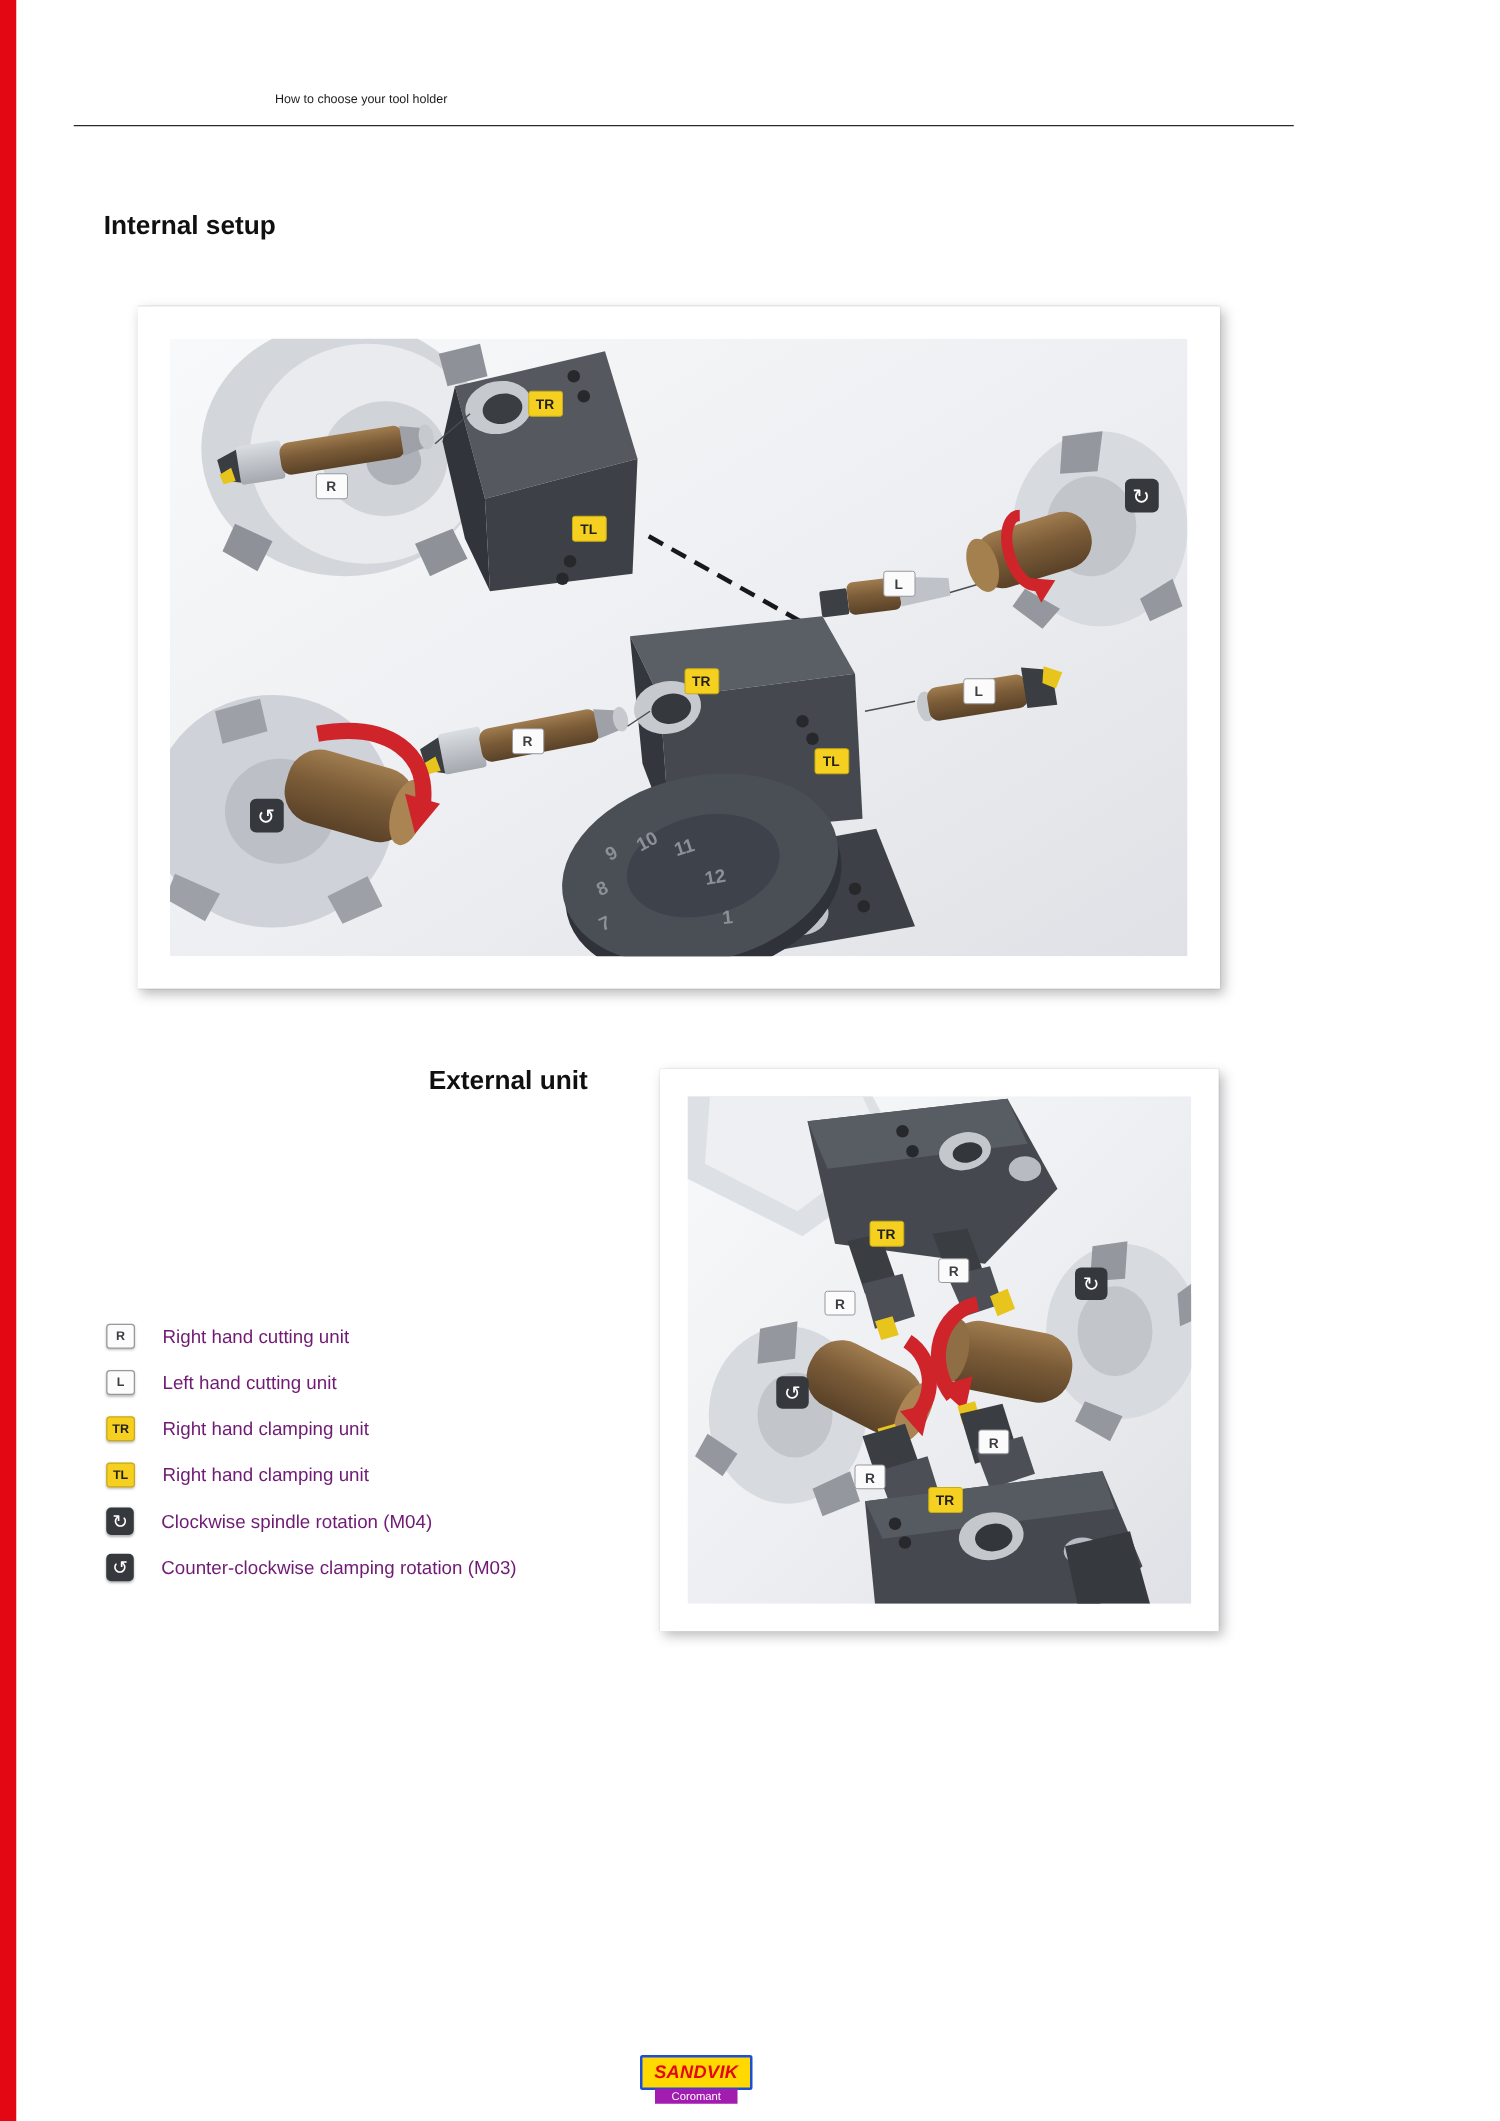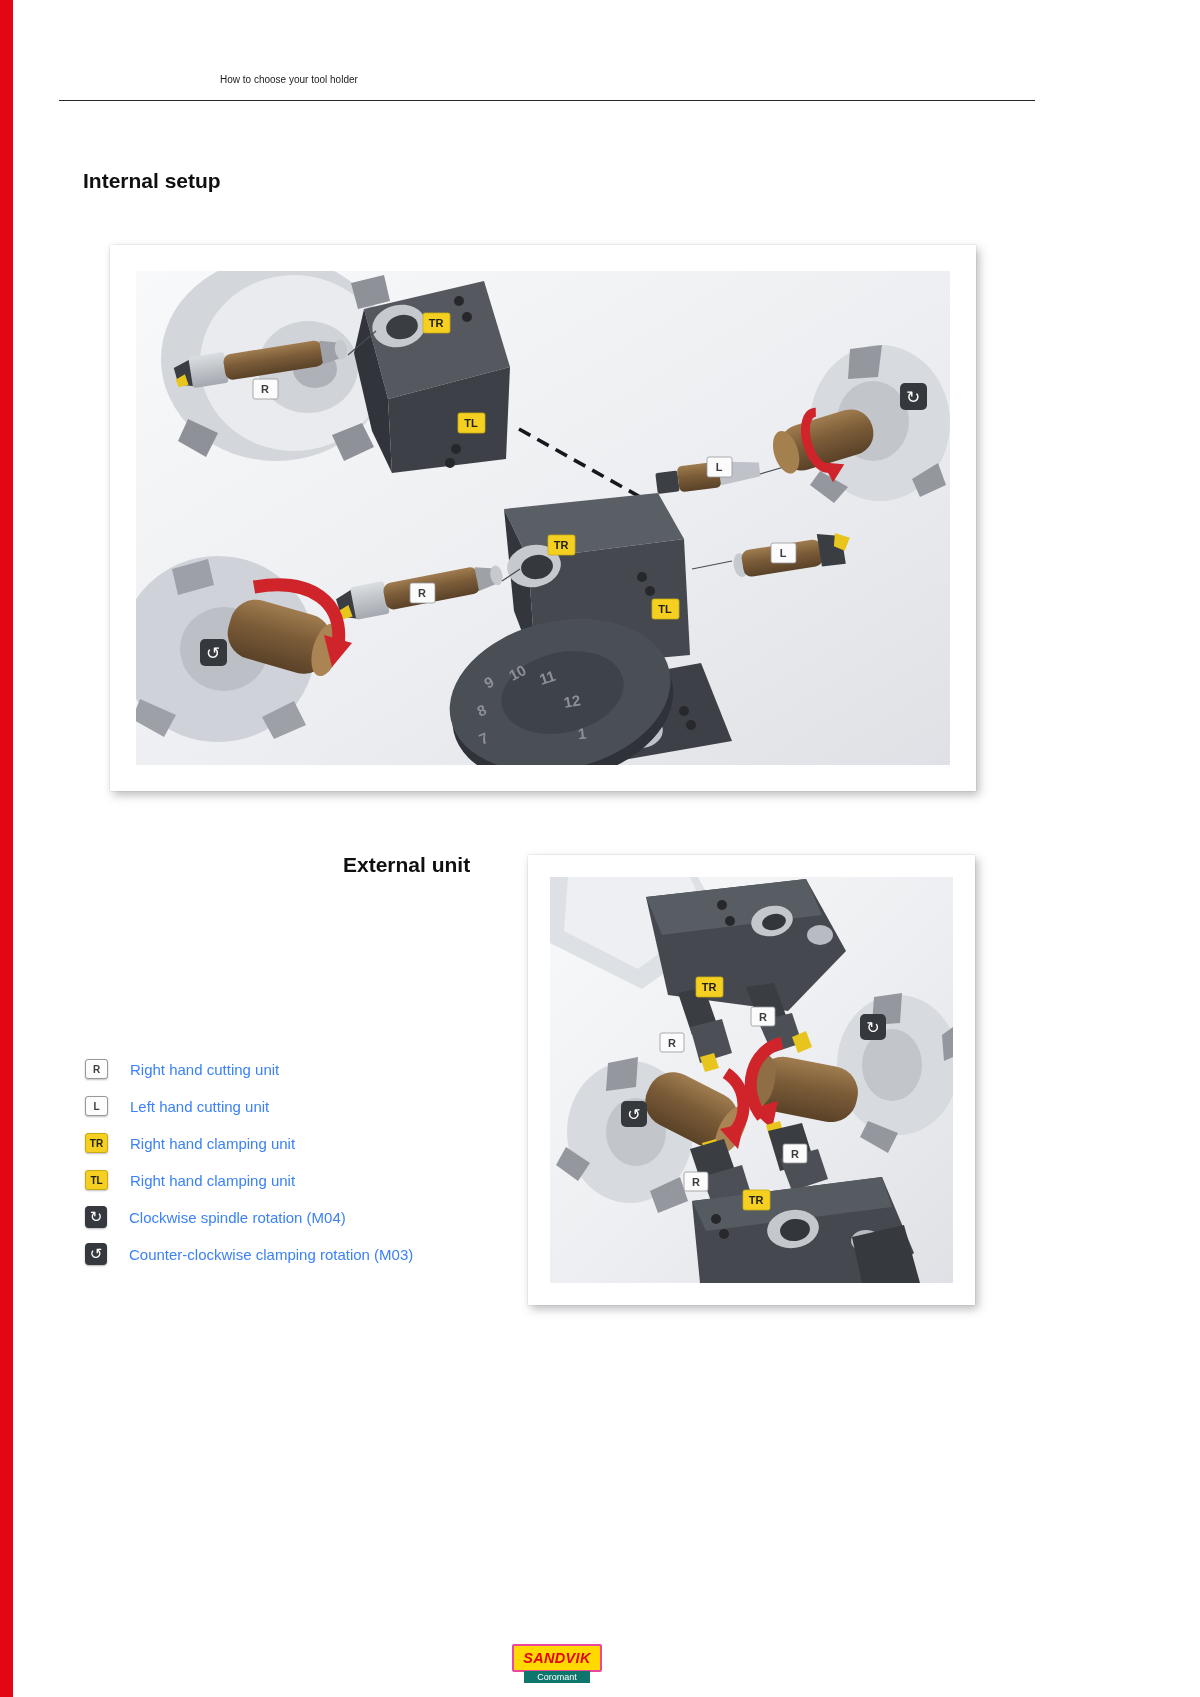--- a/index.html
+++ b/index.html
@@ -28,26 +28,26 @@
   #external-card { left: 528px; top: 855px; width: 447px; height: 450px; padding: 22px; }
   .figure-inner { width: 100%; height: 100%; }
   .figure-inner svg { display: block; width: 100%; height: 100%; }
 
   .legend { position: absolute; left: 85px; top: 1058px; }
   .legend-row { display: flex; align-items: center; height: 22px; margin-bottom: 15px; }
   .badge { display: inline-flex; align-items: center; justify-content: center; border-radius: 3px; font-weight: bold; flex: 0 0 auto; }
   .badge-white { width: 23px; height: 20px; background: #fcfcfd; border: 1px solid #97979c; color: #3c3c41; font-size: 10px; box-shadow: 0 1px 2px rgba(0,0,0,0.25); }
   .badge-yellow { width: 23px; height: 20px; background: #f6d021; border: 1px solid #caa913; color: #20201c; font-size: 10px; box-shadow: 0 1px 2px rgba(0,0,0,0.25); }
   .badge-rot { width: 22px; height: 22px; background: #35383d; color: #ffffff; font-size: 15px; border-radius: 4px; box-shadow: 0 1px 2px rgba(0,0,0,0.3); font-weight: normal; }
-  .legend-label { margin-left: 22px; font-size: 15px; color: #3b82f6; white-space: nowrap; }
+  .legend-label { margin-left: 22px; font-size: 15px; color: #701a75; white-space: nowrap; }
 
   .logo { position: absolute; left: 512px; top: 1644px; width: 90px; text-align: center; }
-  .logo-box { width: 90px; height: 28px; background: #ffd900; border: 2px solid #ec4899; border-radius: 2px; display: flex; align-items: center; justify-content: center; }
+  .logo-box { width: 90px; height: 28px; background: #ffd900; border: 2px solid #1d4ed8; border-radius: 2px; display: flex; align-items: center; justify-content: center; }
   .logo-box span { color: #e30613; font-weight: bold; font-style: italic; font-size: 14.5px; letter-spacing: 0.3px; }
-  .logo-sub { width: 66px; margin: -1px auto 0; background: #0f766e; color: #ffffff; font-size: 9px; line-height: 12px; text-align: center; }
+  .logo-sub { width: 66px; margin: -1px auto 0; background: #a21caf; color: #ffffff; font-size: 9px; line-height: 12px; text-align: center; }
 
   svg text { font-family: "Liberation Sans", sans-serif; }
 </style>
 </head>
 <body>
 
 <div class="red-bar"></div>
 
 <div class="header-title">How to choose your tool holder</div>
 <div class="header-rule"></div>

